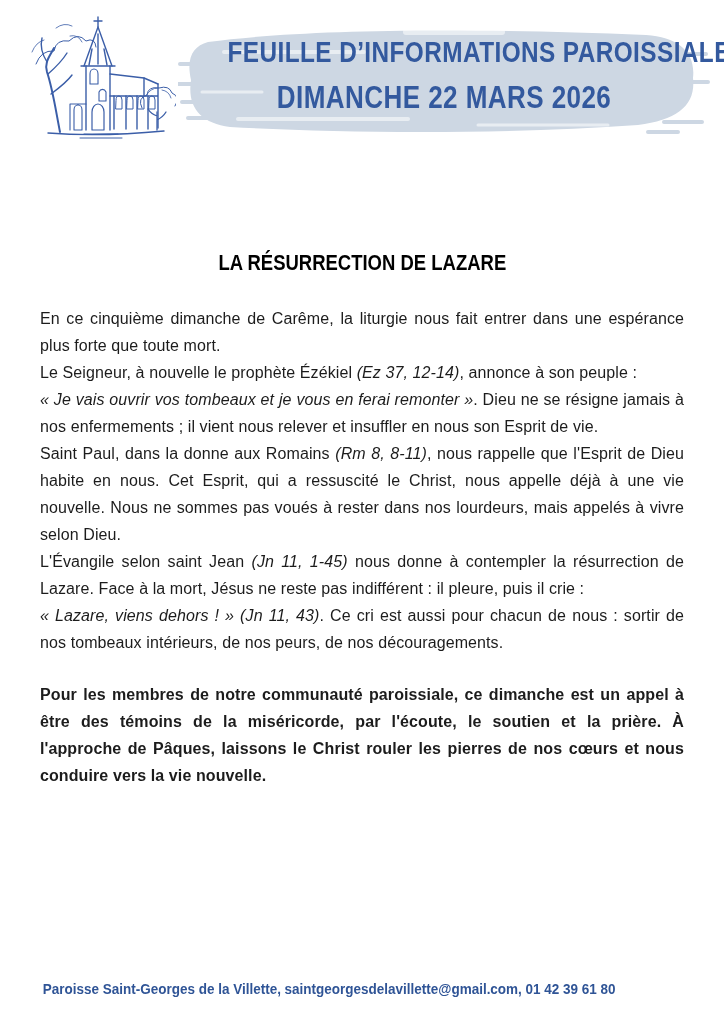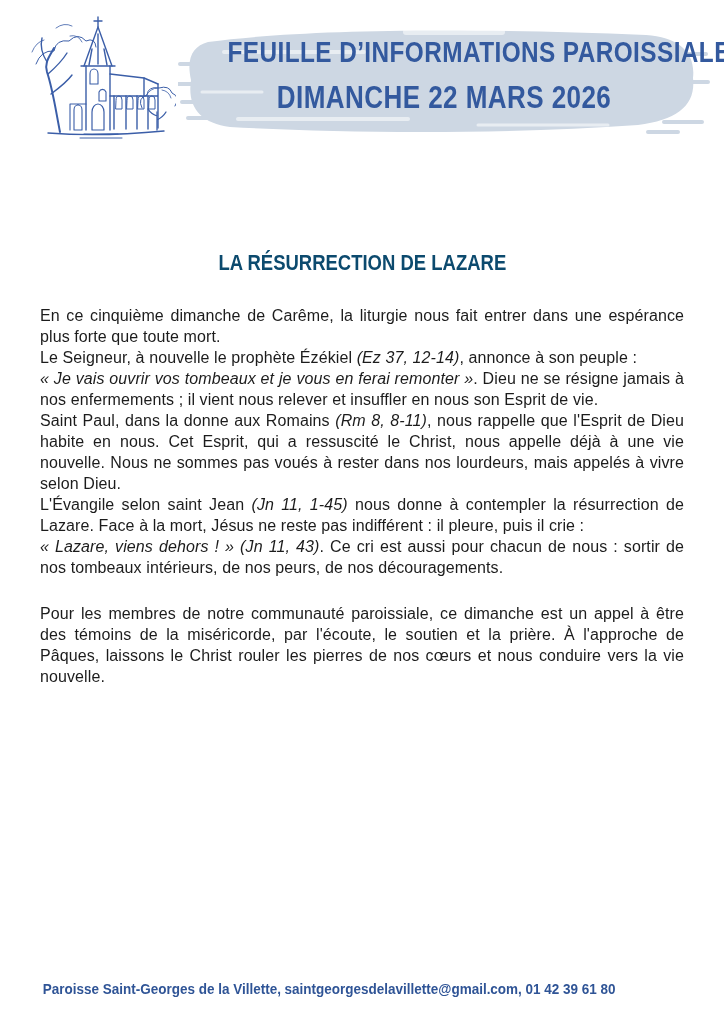--- a/index.html
+++ b/index.html
@@ -23,24 +23,24 @@
   .banner{position:absolute;left:178px;top:22px;width:532px;height:120px;}
   .banner-svg{position:absolute;left:0;top:0;width:100%;height:100%;}
   .banner-text{position:absolute;left:0;width:100%;text-align:center;
     color:var(--header-blue);font-weight:bold;white-space:nowrap;}
   .banner-title{top:14px;font-size:29px;letter-spacing:.5px;}
   .banner-date{top:58px;font-size:31px;letter-spacing:.5px;}
   .squish{display:inline-block;transform:scaleX(.84);transform-origin:center;}
   
   .article{position:absolute;left:40px;top:250px;width:644px;}
   .article-title{text-align:center;font-weight:bold;font-size:22px;
-    line-height:26px;color:#0c4a6e;margin-bottom:29px;}
-  .para{font-size:16px;line-height:21px;text-align:justify;
+    line-height:26px;color:#000000;margin-bottom:29px;}
+  .para{font-size:16px;line-height:27px;text-align:justify;
     letter-spacing:.1px;}
-  .para.gap{margin-top:25px;}
+  .para.gap{margin-top:25px;font-weight:bold;}
   .it{font-style:italic;}
   .signature{margin-top:9px;text-align:right;font-weight:bold;
     font-size:17px;line-height:22px;color:#0d0d0d;}
   
   .footer{position:absolute;left:0;top:980px;width:628px;text-align:center;
     color:var(--footer-blue);font-weight:bold;font-size:15.5px;white-space:nowrap;}
 </style>
 </head>
 <body>
 

